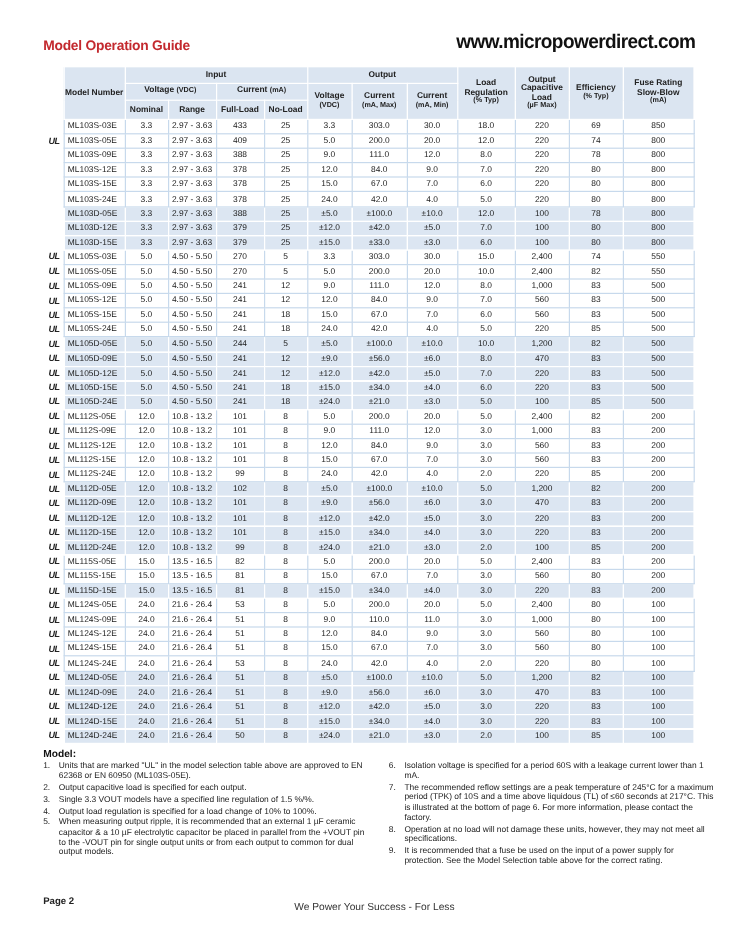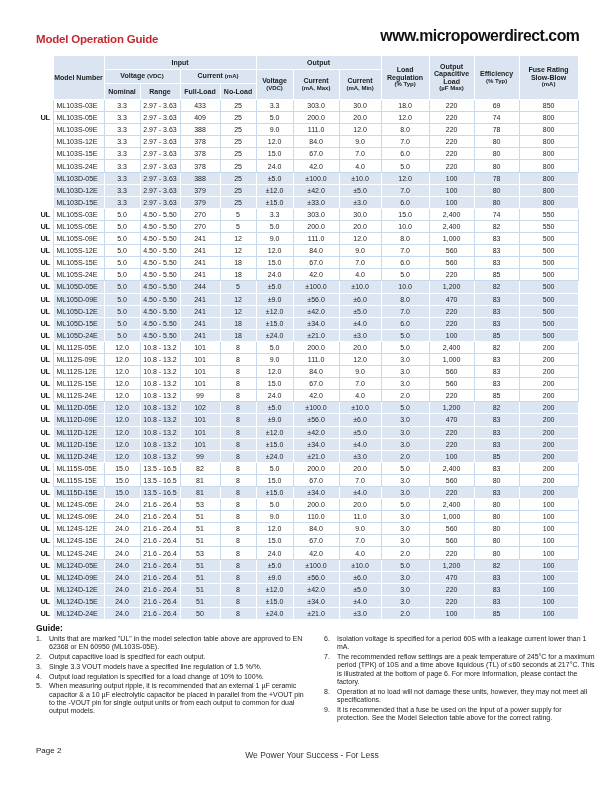--- a/index.html
+++ b/index.html
@@ -33,31 +33,31 @@
   table.sel td.c{
     border:1px solid #c7d9ec;background:#fff;text-align:center;
     height:11.1px;padding:0;white-space:nowrap;overflow:hidden;
   }
   table.sel td.model{text-align:left;padding-left:3px;}
   table.sel tr.hl td.c{background:#dce6f2;border-color:#ffffff;}
   table.sel td.gutter{
     border:none;background:transparent;text-align:right;padding:0 3px 0 0;
   }
   .ul{
-    font-weight:bold;font-size:7.5px;color:#222;
+    font-style:italic;font-weight:bold;font-size:7.5px;color:#222;
     letter-spacing:-0.5px;
   }
   .notes{position:absolute;left:36px;top:623px;width:560px;}
   .notes-heading{font-size:8.5px;font-weight:bold;margin:0 0 2px 0;color:#111;}
   .notes-cols{display:flex;gap:16px;}
   .notes-col{width:272px;font-size:7px;line-height:8.3px;color:#222;}
   .note{display:flex;margin-bottom:1.5px;}
   .note-num{width:13px;flex:none;}
   .note-text{flex:1;}
-  .page-label{position:absolute;left:36px;top:746px;font-size:8px;font-weight:normal;color:#222;}
+  .page-label{position:absolute;left:36px;top:746px;font-size:8px;font-weight:bold;color:#222;}
   .tagline{position:absolute;left:0;right:0;top:750px;text-align:center;font-size:8.5px;color:#333;margin-left:12px;}
 </style>
 </head>
 <body>
 
 <div class="title">Model Operation Guide</div>
 <div class="url">www.micropowerdirect.com</div>
 
 <table class="sel">
   <colgroup>
@@ -770,21 +770,21 @@
         <td class="c">±3.0</td>
         <td class="c">2.0</td>
         <td class="c">100</td>
         <td class="c">85</td>
         <td class="c">100</td>
       </tr>
     </tbody>
 </table>
 
 <div class="notes">
-  <div class="notes-heading">Guide:</div>
+  <div class="notes-heading">Model:</div>
   <div class="notes-cols">
     <div class="notes-col" id="notes-left">
         <div class="note">
           <span class="note-num">1.</span>
           <span class="note-text">Units that are marked "UL" in the model selection table above are approved to EN 62368 or EN 60950 (ML103S-05E).</span>
         </div>
         <div class="note">
           <span class="note-num">2.</span>
           <span class="note-text">Output capacitive load is specified for each output.</span>
         </div>

